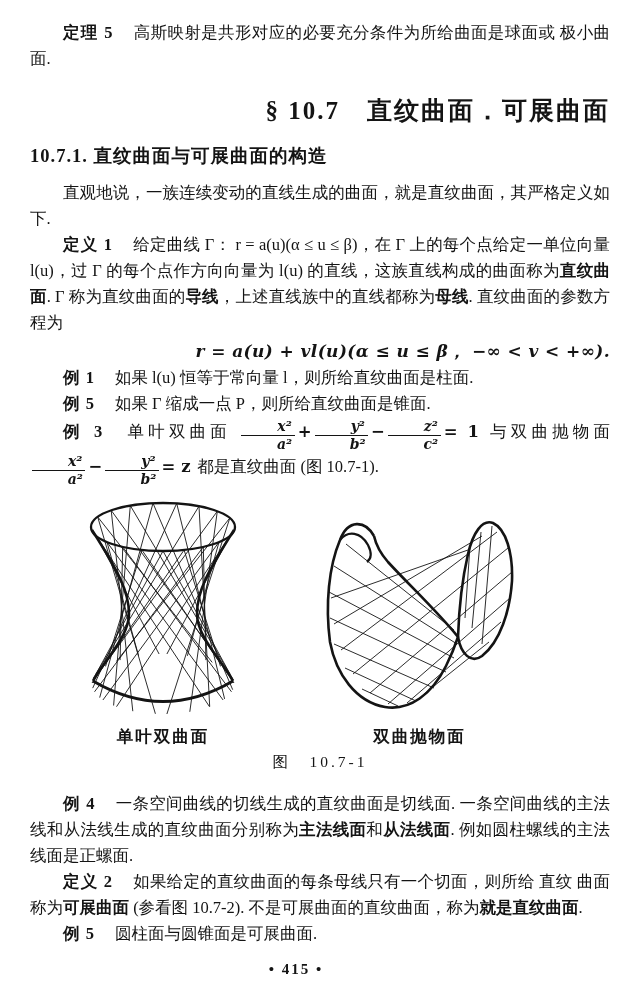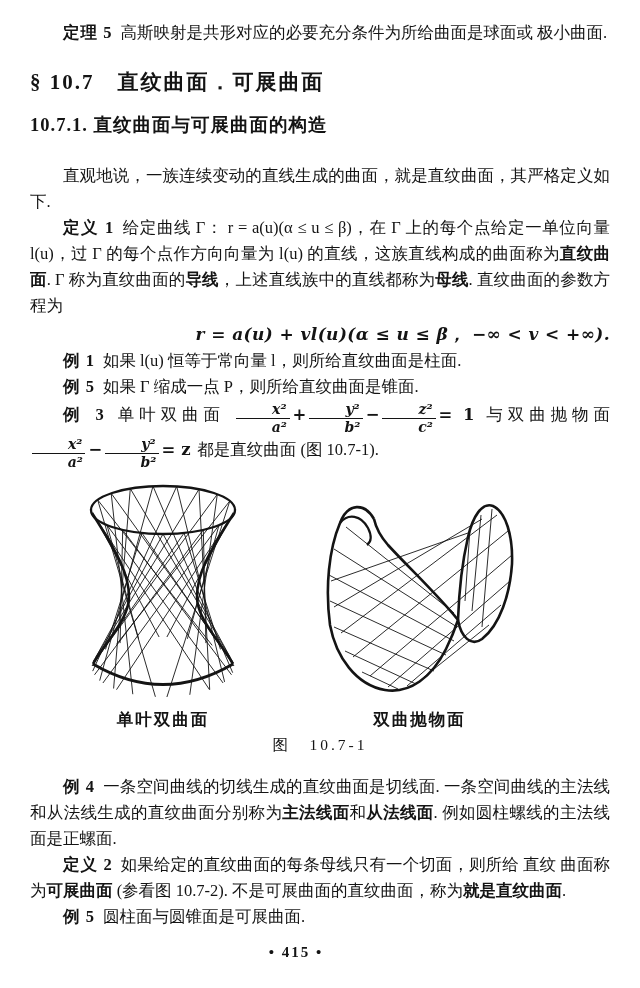--- a/index.html
+++ b/index.html
@@ -4,26 +4,26 @@
 <style>
   html,body{margin:0;padding:0;}
   body{
     width:640px;height:988px;overflow:hidden;
     background:#ffffff;color:#141414;
     font-family:"Liberation Serif","DejaVu Serif",serif;
   }
   .page{padding:20px 30px 0 30px;width:580px;}
   .para{margin:0;font-size:16.5px;line-height:26px;text-indent:33px;text-align:justify;}
   .bold, b{font-weight:bold;}
-  .lbl{font-weight:bold;letter-spacing:1px;margin-right:8px;}
+  .lbl{font-weight:bold;letter-spacing:1px;margin-right:20px;}
   .section-title{
-    margin:22px 0 0 0;text-align:left;font-size:21px;font-weight:bold;letter-spacing:2px;
+    margin:22px 0 0 0;text-align:right;font-size:25px;font-weight:bold;letter-spacing:2px;
   }
   .subsection-title{
-    margin:16px 0 16px 0;text-align:left;font-size:18.5px;font-weight:bold;letter-spacing:1px;
+    margin:16px 0 2px 0;text-align:left;font-size:18.5px;font-weight:bold;letter-spacing:1px;
   }
   .spacer-s{height:10px;}
   .equation{
     text-align:right;font-size:17px;margin:4px 0 2px 0;
     font-style:italic;font-weight:bold;font-family:"DejaVu Serif","Liberation Serif",serif;
     letter-spacing:0.4px;
   }
   .mathseg{font-style:italic;font-family:"DejaVu Serif","Liberation Serif",serif;font-weight:bold;white-space:nowrap;}
   .mo{font-style:normal;font-weight:bold;padding:0 1px;}
   .frac{

